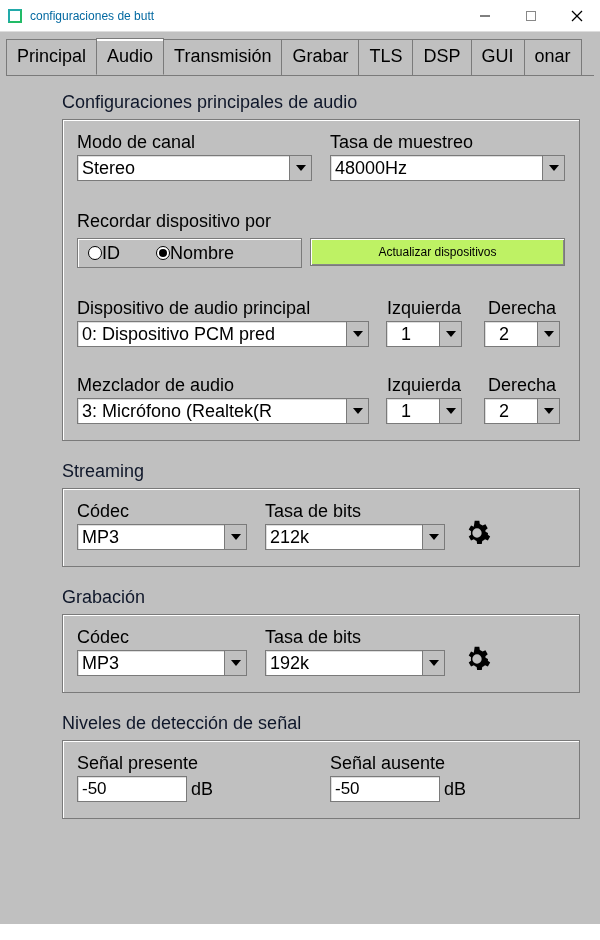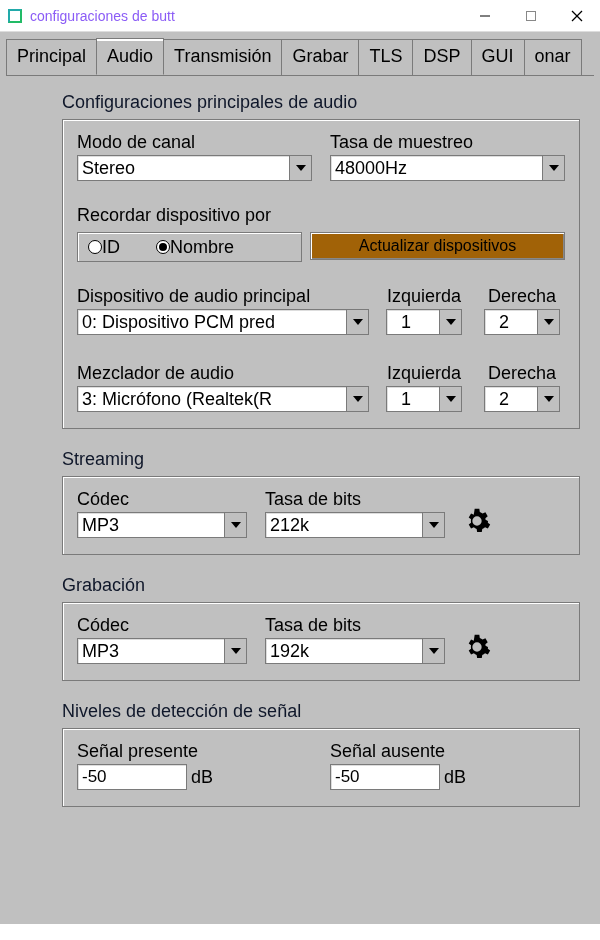--- a/index.html
+++ b/index.html
@@ -23,21 +23,21 @@
     padding: 0 0 0 8px;
     border-bottom: 1px solid #ddd;
   }
   .title-icon {
     width: 14px; height: 14px;
     border: 2px solid #2b6; 
     border-left-color: #2aa;
     border-top-color: #2aa;
     margin-right: 8px;
   }
-  .title-text { flex: 1; font-size: 14px; color:#8b5cf6; }
+  .title-text { flex: 1; font-size: 12px; color:#0369a1; }
   .win-controls { display:flex; height:100%; }
   .win-btn {
     width: 46px;
     display:flex; align-items:center; justify-content:center;
     font-size: 14px;
     color:#000;
   }
   .win-btn.disabled { color:#888; }
 
   .main-area {
@@ -132,24 +132,24 @@
   }
   .combo .combo-btn::after{
     content:"";
     border-left:5px solid transparent;
     border-right:5px solid transparent;
     border-top:6px solid #000;
   }
 
   
   .btn {
-    background:#a16207;
+    background:#bef264;
     border:1px solid #7a7a7a;
     box-shadow: inset 1px 1px 0 #fff, inset -1px -1px 0 #888;
-    font-size:16px;
+    font-size:12px;
     padding: 7px 8px;
     height:28px;
     display:inline-flex;
     align-items:center;
     justify-content:center;
     white-space:nowrap;
   }
 
   
   .radio-row {
@@ -167,21 +167,21 @@
   }
   .radio .dot {
     width:14px; height:14px; border:1px solid #000; border-radius:50%;
     background:#fff; display:flex; align-items:center; justify-content:center;
   }
   .radio.selected .dot::after{
     content:""; width:8px; height:8px; border-radius:50%; background:#000;
   }
 
   
-  .row { display:flex; gap:18px; margin-bottom:24px; }
+  .row { display:flex; gap:18px; margin-bottom:30px; }
   .row:last-child { margin-bottom:0;align-items:center; }
   .col { display:flex; flex-direction:column; }
 
   
   .numinput {
     height:26px;
     width:110px;
     background:#fff;
     border:1px solid #7a7a7a;
     box-shadow: inset 1px 1px 0 #ddd;

